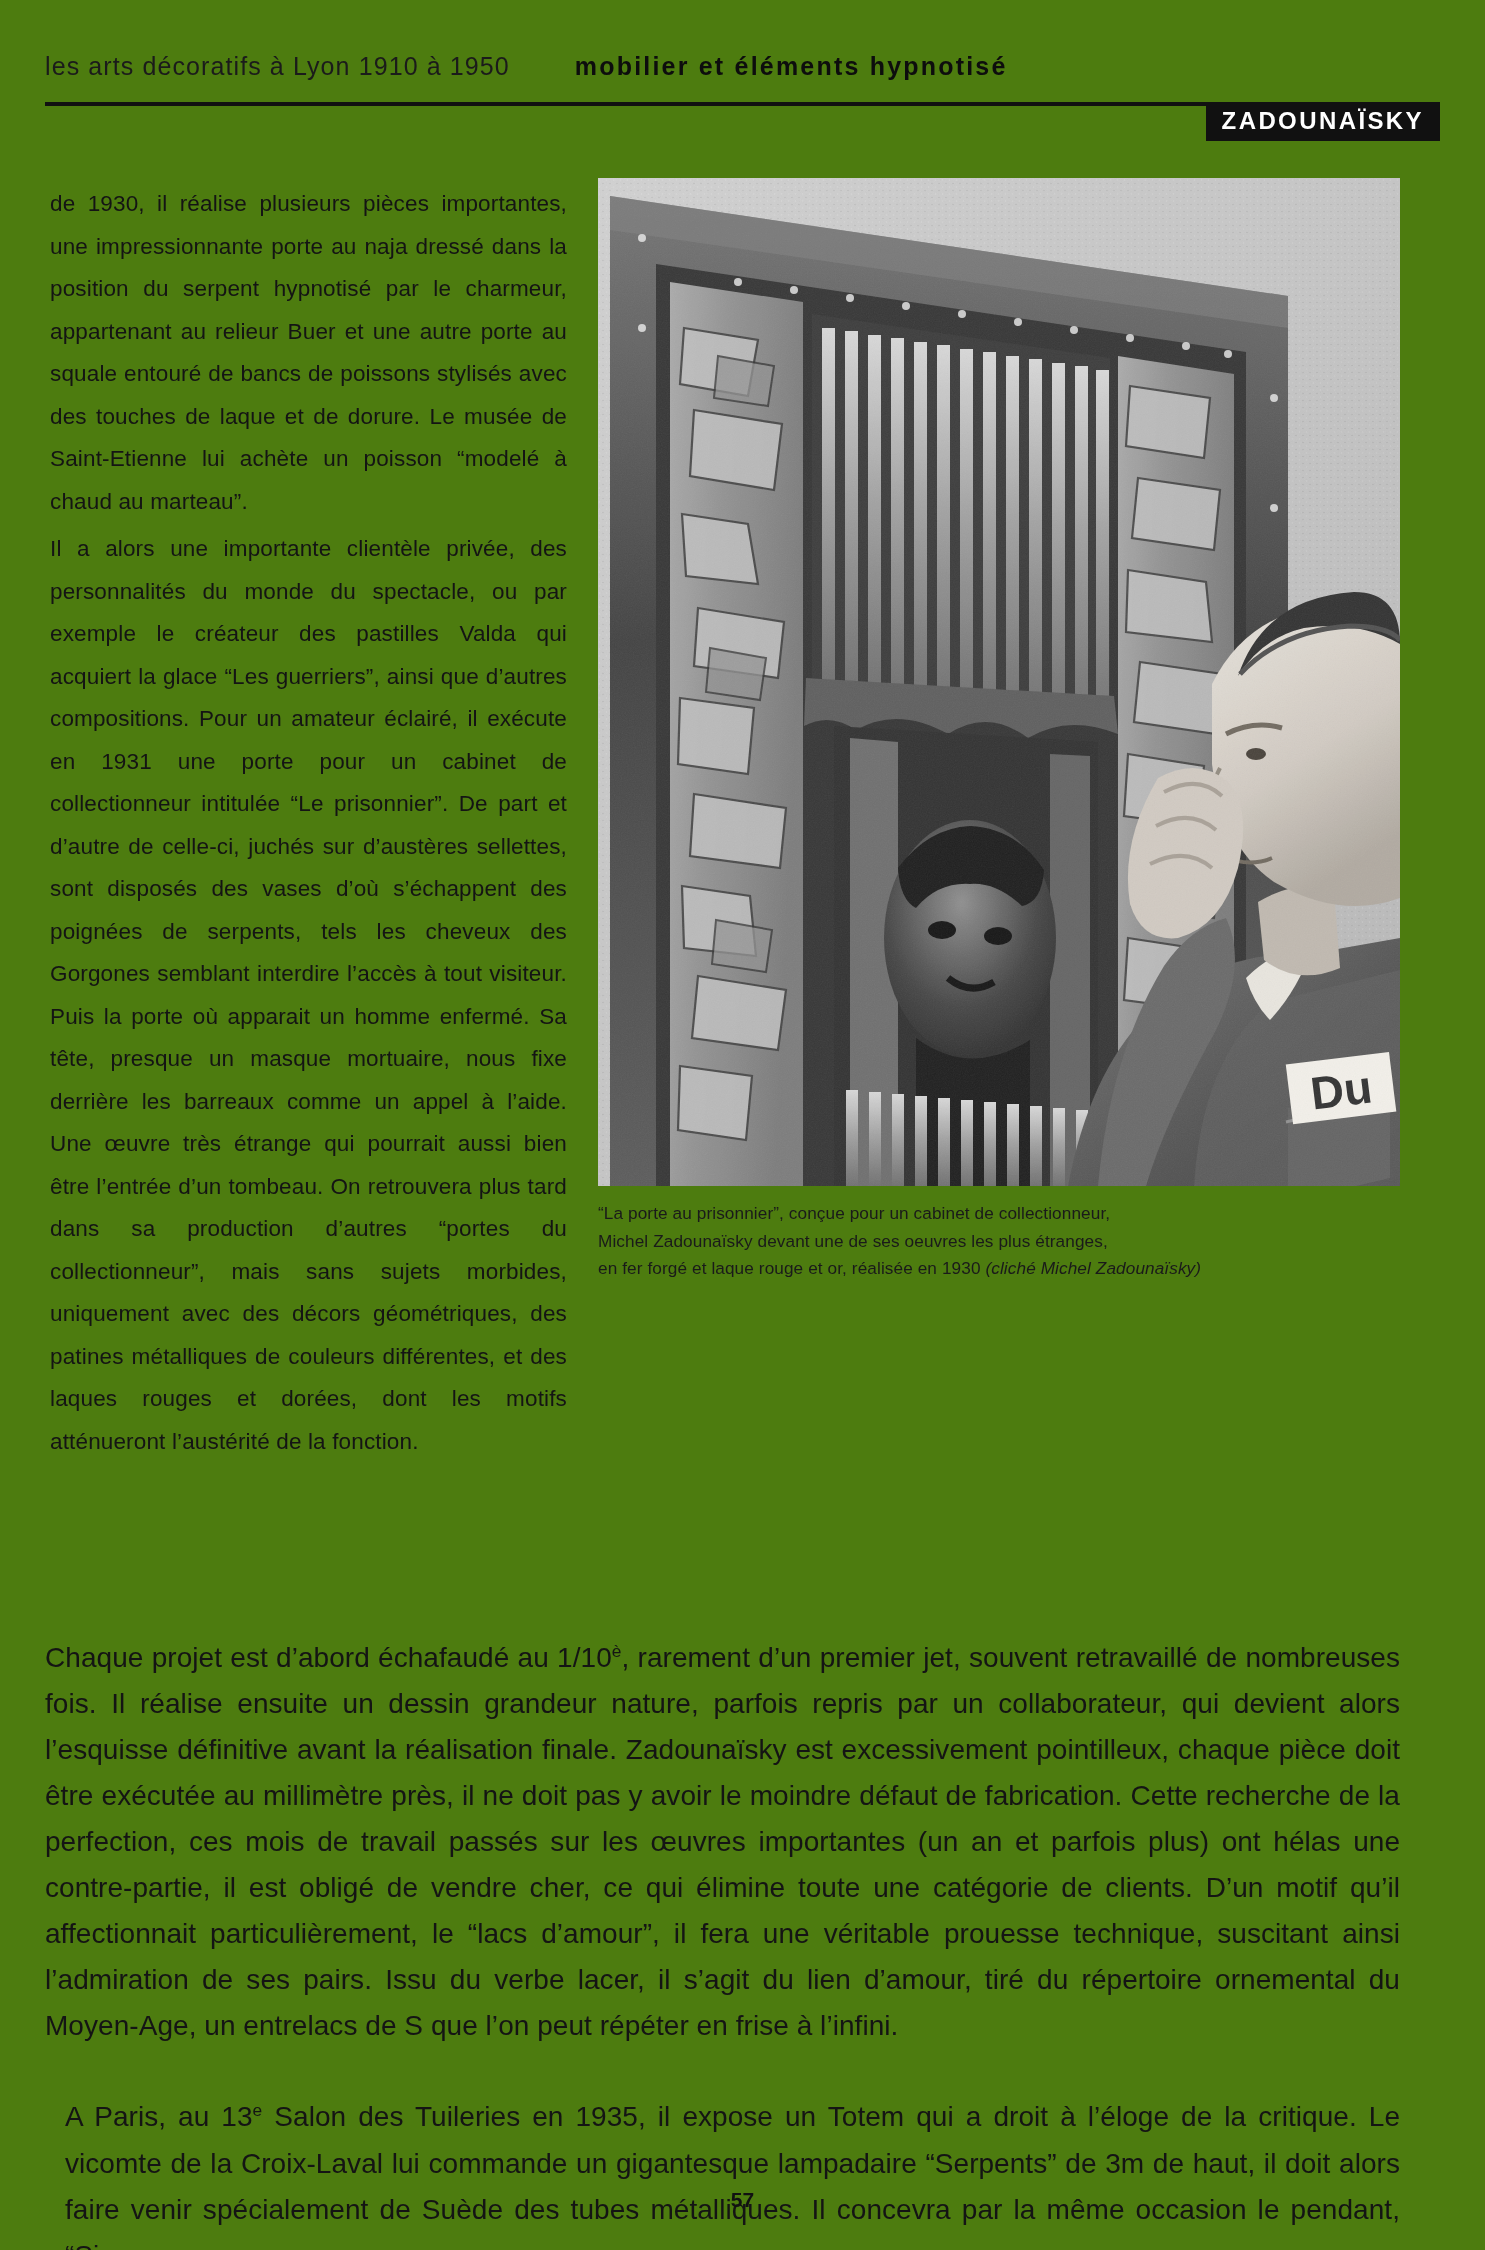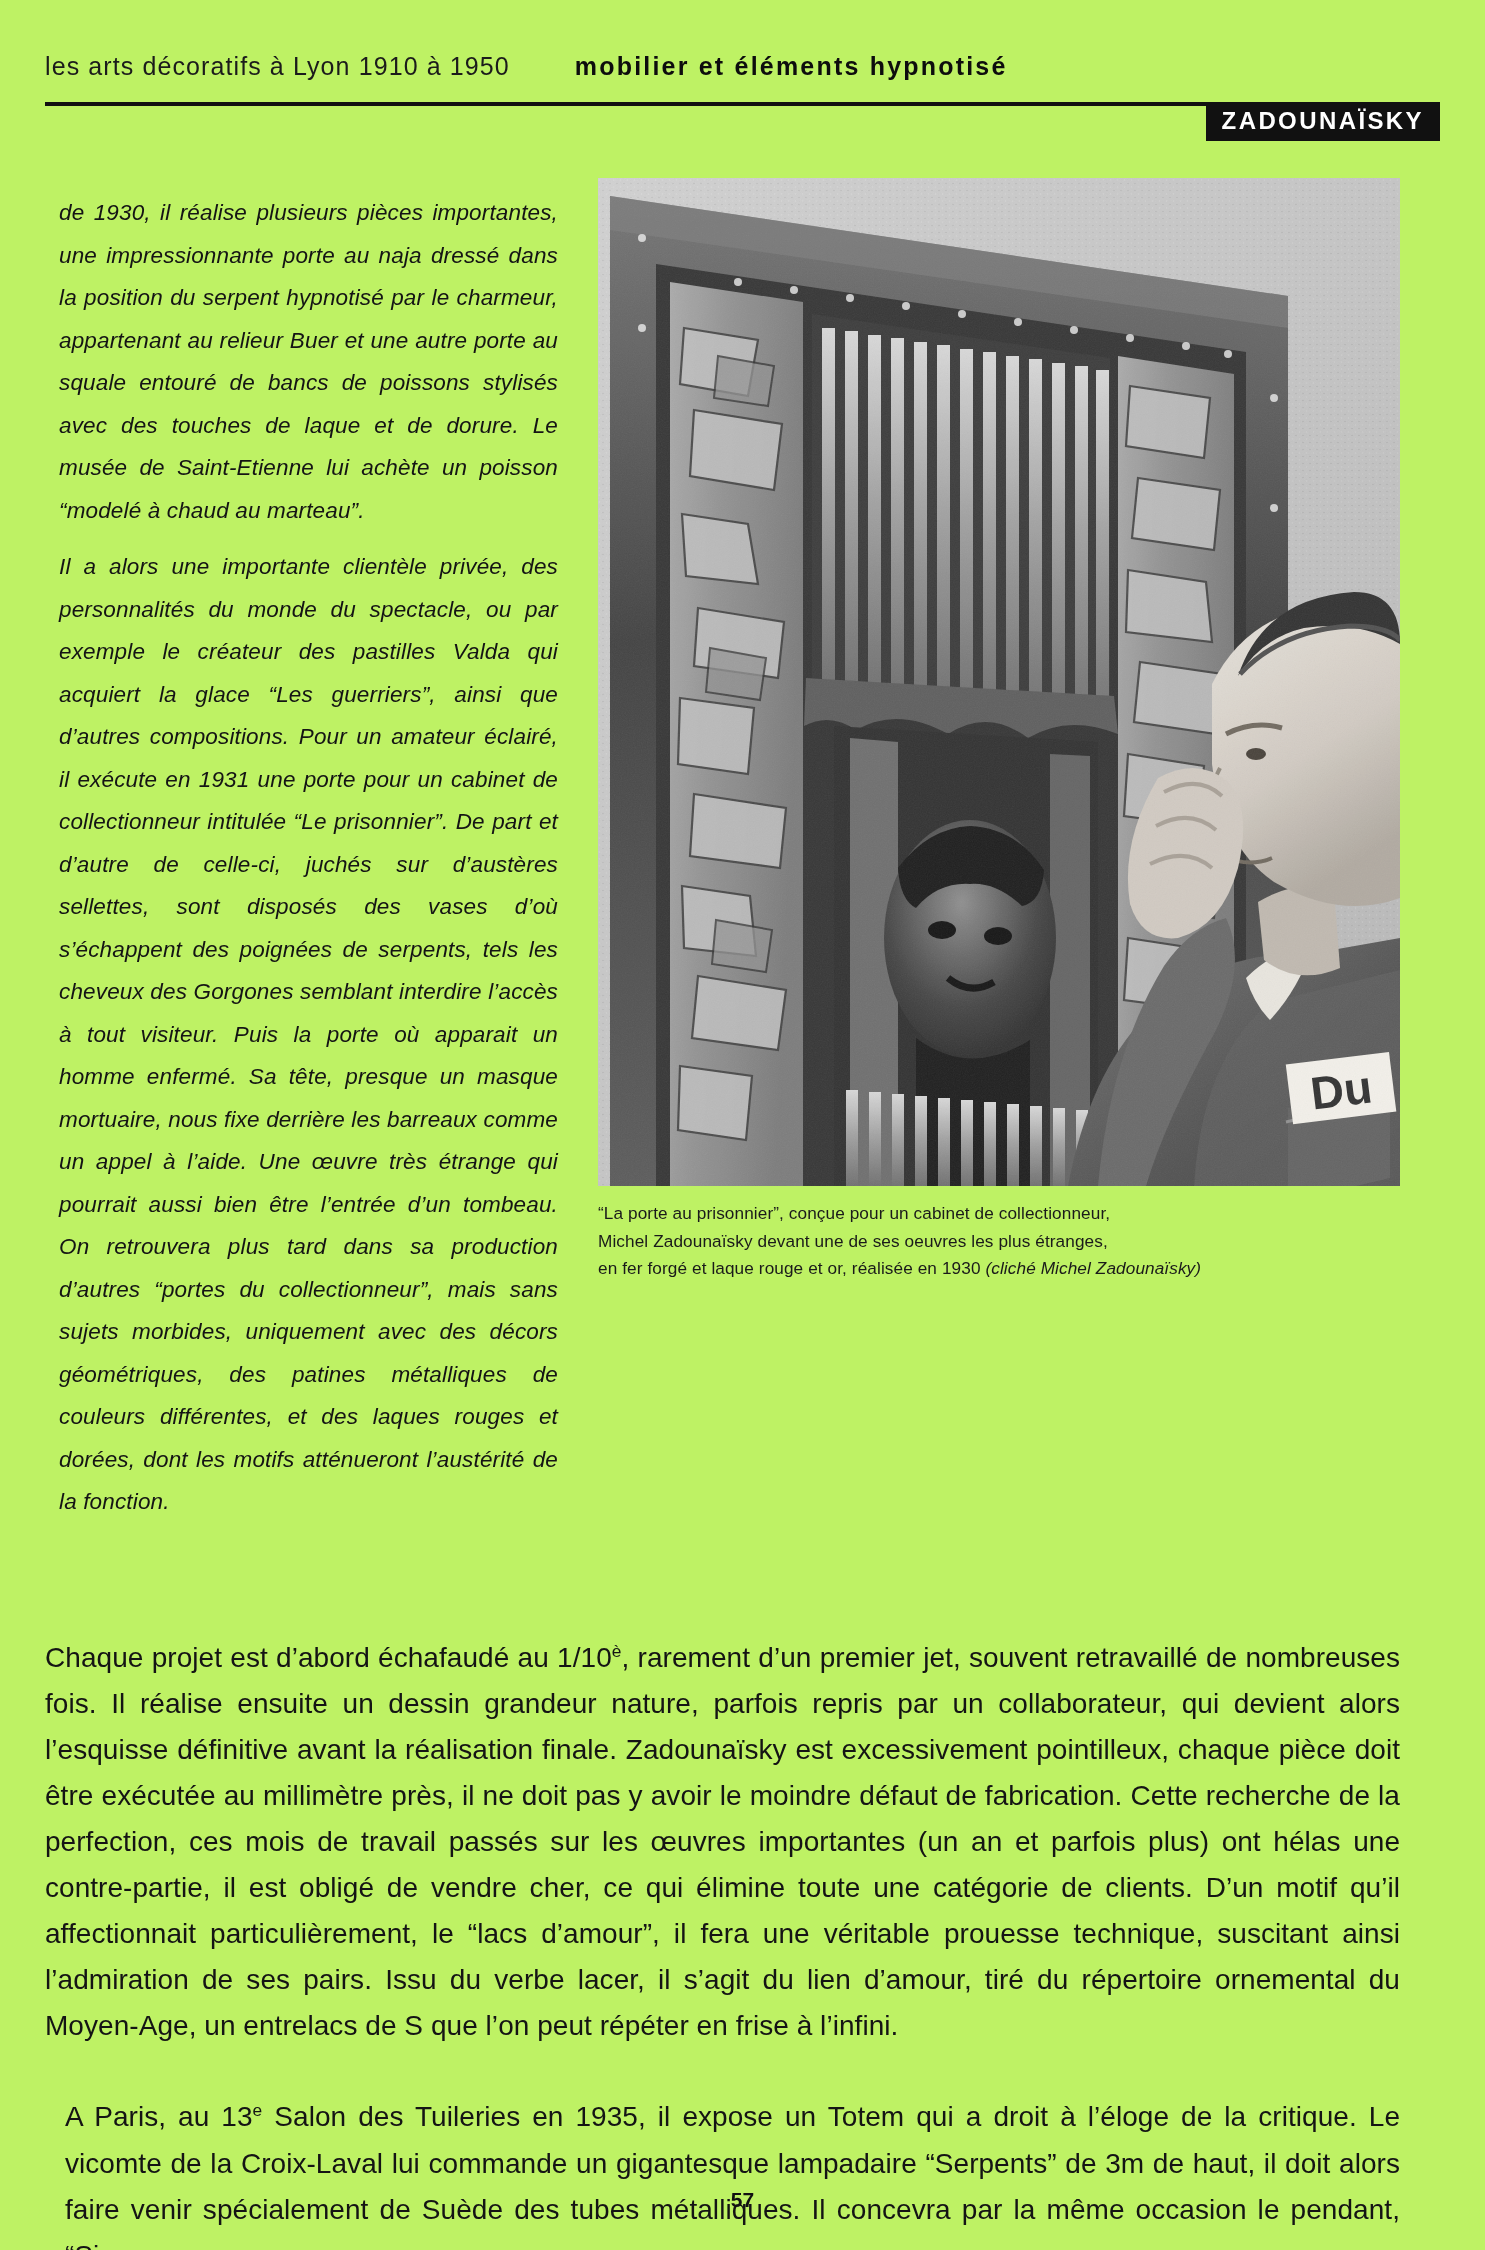--- a/index.html
+++ b/index.html
@@ -12,21 +12,21 @@
     height: 2250px;
     font-family: "Liberation Sans", sans-serif;
     color: #111111;
     position: relative;
     overflow: hidden;
   }
 
   .page {
     position: absolute;
     inset: 0;
-    background: #bef264;
+    background: #4d7c0f;
   }
 
   
   .header {
     position: absolute;
     left: 0; right: 0;
     top: 30px;
     height: 95px;
   }
   .header-titles {
@@ -82,29 +82,28 @@
     width: 1355px;
     height: 1400px;
   }
   .col-left {
     position: absolute;
     left: 0;
     top: 0;
     width: 527px;
   }
   .col-left p {
-    margin: 14px;
+    margin: 5px;
     text-align: justify;
     font-size: 22.5px;
     line-height: 42.5px;
     letter-spacing: 0.15px;
     color: #141414;
     -webkit-hyphens: none;
     hyphens: none;
-    font-style: italic;
   }
 
   .figure {
     position: absolute;
     left: 553px;
     top: 0;
     width: 802px;
   }
   .photo {
     position: relative;

